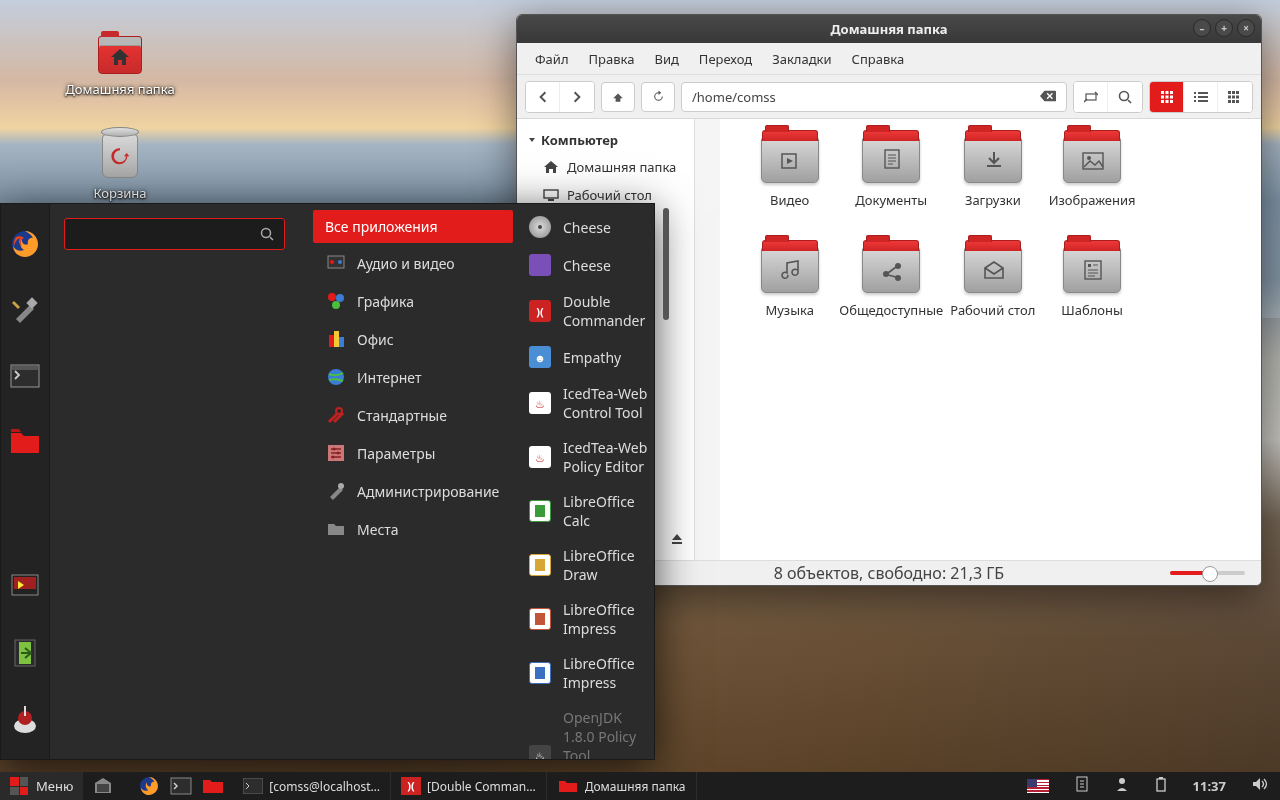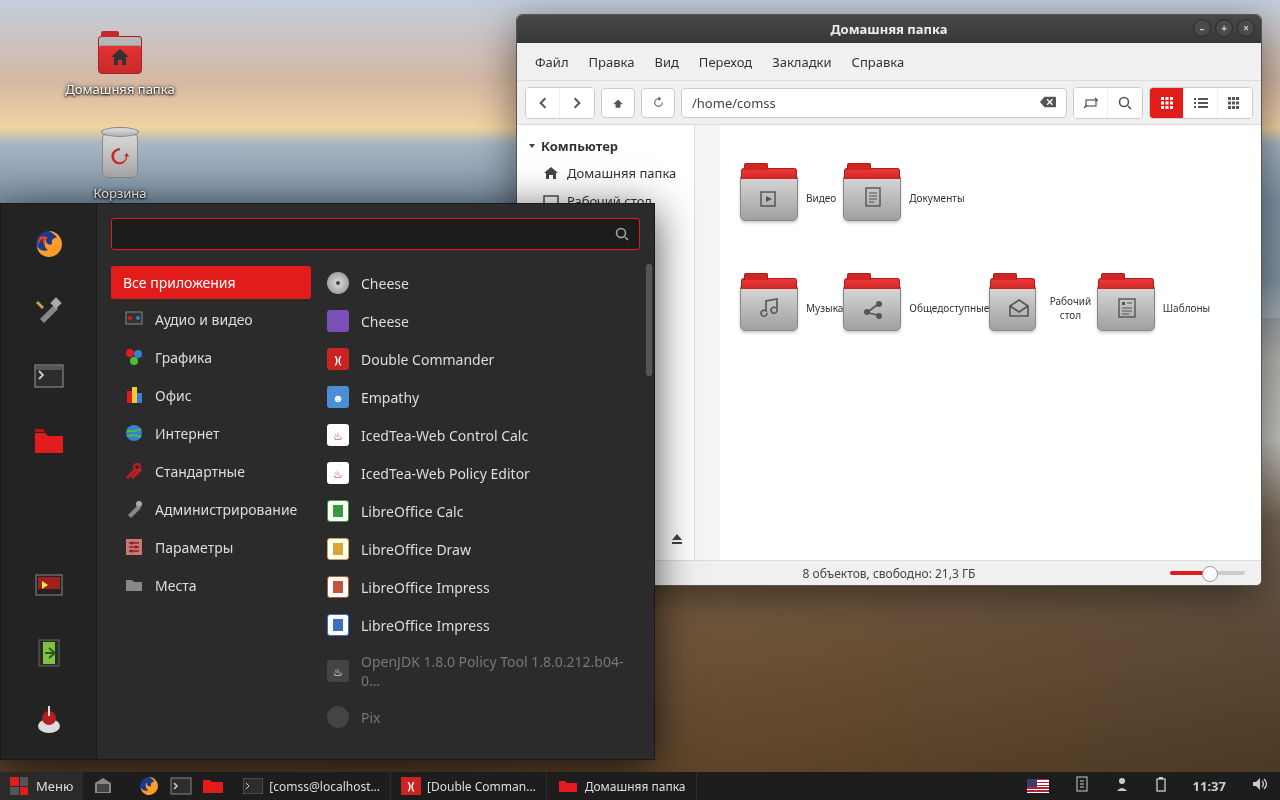--- a/index.html
+++ b/index.html
@@ -17,53 +17,53 @@
 .folder-home svg { position:absolute; top:10px; left:50%; transform:translateX(-50%); }
 .trash-icon { width:36px; height:44px; margin:0 auto 6px; background:linear-gradient(#d8d8d8,#a8a8a8); border-radius:4px 4px 6px 6px; position:relative; border:1px solid #888; }
 .trash-icon::before { content:""; position:absolute; top:-8px; left:-2px; right:-2px; height:8px; background:linear-gradient(#e0e0e0,#b0b0b0); border-radius:50%; border:1px solid #888; }
 .trash-icon svg { position:absolute; top:12px; left:50%; transform:translateX(-50%); }
 
 
 .nemo { position:absolute; left:516px; top:14px; width:746px; height:572px; background:#f5f5f5; border:1px solid #555; border-radius:6px; box-shadow:0 10px 40px rgba(0,0,0,.5); display:flex; flex-direction:column; overflow:hidden; }
 .nemo-title { height:28px; background:linear-gradient(#484848,#383838); color:#eee; font-size:13px; display:flex; align-items:center; justify-content:center; font-weight:bold; position:relative; }
 .win-btns { position:absolute; right:6px; top:4px; display:flex; gap:4px; }
 .win-btn { width:18px; height:18px; border-radius:50%; background:#4a4a4a; border:1px solid #2a2a2a; display:flex; align-items:center; justify-content:center; cursor:pointer; color:#ccc; font-size:10px; }
-.nemo-menu { height:38px; background:#f0f0f0; border-bottom:1px solid #ddd; display:flex; align-items:center; padding:0 8px; gap:0; font-size:13px; color:#333; }
+.nemo-menu { height:32px; background:#f0f0f0; border-bottom:1px solid #ddd; display:flex; align-items:center; padding:0 8px; gap:0; font-size:13px; color:#333; }
 .nemo-menu span { padding:4px 10px; cursor:pointer; }
 .nemo-toolbar { height:44px; background:#f0f0f0; border-bottom:1px solid #d8d8d8; display:flex; align-items:center; padding:0 8px; gap:6px; }
 .tb-grp { display:flex; border:1px solid #ccc; border-radius:4px; overflow:hidden; background:#fff; }
 .tb-btn { width:34px; height:30px; display:flex; align-items:center; justify-content:center; cursor:pointer; background:#fff; border-right:1px solid #eee; color:#555; }
 .tb-btn:last-child { border-right:none; }
 .tb-btn.single { border:1px solid #ccc; border-radius:4px; }
 .tb-btn.active { background:#e21b1b; color:#fff; }
 .path-box { flex:1; height:30px; border:1px solid #ccc; border-radius:4px; background:#fff; display:flex; align-items:center; padding:0 10px; font-size:13px; color:#444; }
 .path-box .clr { margin-left:auto; cursor:pointer; }
 .nemo-body { flex:1; display:flex; overflow:hidden;gap:25px; }
 .nemo-side { width:178px; background:#fff; border-right:1px solid #ddd; padding:8px 0; font-size:13px; color:#333; position:relative; }
 .side-hdr { padding:4px 10px; font-weight:bold; display:flex; align-items:center; gap:4px; }
 .side-item { padding:5px 10px 5px 26px; display:flex; align-items:center; gap:8px; cursor:pointer; }
 .side-item svg { flex-shrink:0; }
 .nemo-files { flex:1; background:#fff; padding:18px 20px; display:grid; grid-template-columns:repeat(5,1fr); grid-auto-rows:110px; gap:0; align-content:start; }
-.file-ico { display:flex; flex-direction:row; align-items:center; gap:8px; font-size:10px; color:#333; cursor:pointer; text-align:center; }
+.file-ico { display:flex; flex-direction:column; align-items:center; gap:8px; font-size:13px; color:#333; cursor:pointer; text-align:center; }
 .file-ico .folder { width:58px; height:46px; background:linear-gradient(#d8d8d8,#a0a0a0); border-radius:3px 3px 5px 5px; border:1px solid #888; position:relative; box-shadow:0 2px 3px rgba(0,0,0,.2); }
 .file-ico .folder::before { content:""; position:absolute; top:-8px; left:0; right:0; height:10px; background:linear-gradient(#ee3838,#cf2525); border-radius:3px 3px 0 0; border:1px solid #aa1e1e; border-bottom:none; }
 .file-ico .folder::after { content:""; position:absolute; top:-13px; left:3px; width:22px; height:6px; background:#cf2525; border-radius:2px 2px 0 0; border:1px solid #aa1e1e; border-bottom:none; }
 .file-ico svg { position:relative; z-index:2; }
-.nemo-status { height:25px; background:#f0f0f0; border-top:1px solid #ddd; font-size:12px; color:#444; display:flex; align-items:center; justify-content:center; padding:0 12px; position:relative; }
+.nemo-status { height:25px; background:#f0f0f0; border-top:1px solid #ddd; font-size:16px; color:#444; display:flex; align-items:center; justify-content:center; padding:0 12px; position:relative; }
 .zoom-sl { position:absolute; right:16px; width:75px; height:4px; background:#ccc; border-radius:2px; }
 .zoom-sl::before { content:""; position:absolute; left:0; width:35px; height:4px; background:#e21b1b; border-radius:2px; }
 .zoom-sl::after { content:""; position:absolute; left:32px; top:-5px; width:14px; height:14px; background:#fff; border:1px solid #999; border-radius:50%; }
 .eject { position:absolute; right:10px; bottom:10px; }
 
 
 .menu { position:absolute; left:0; top:203px; width:655px; height:557px; background:#2b2b2b; border:1px solid #1a1a1a; box-shadow:0 8px 40px rgba(0,0,0,.7); display:flex; }
 .menu-fav { width:96px; background:#232323; padding:20px 0; display:flex; flex-direction:column; align-items:center; gap:26px; border-right:1px solid #1a1a1a; }
 .menu-fav > div { width:48px; height:40px; display:flex; align-items:center; justify-content:center; cursor:pointer; }
 .fav-gap { flex:1; }
-.menu-main { flex:1; display:flex; flex-direction:column; }
+.menu-main { flex:1; display:flex; flex-direction:row; }
 .menu-search { margin:14px 14px 10px; height:32px; border:1px solid #e21b1b; border-radius:3px; background:#1c1c1c; display:flex; align-items:center; padding:0 10px; }
 .menu-search input { flex:1; background:transparent; border:none; outline:none; color:#ddd; font-size:13px; }
 .menu-cols { flex:1; display:flex; overflow:hidden; }
 .menu-cats { width:214px; padding:4px 0 4px 14px; }
 .cat-item { display:flex; align-items:center; gap:10px; padding:7px 12px; font-size:14px; color:#ddd; cursor:pointer; border-radius:2px; margin:2px 0; }
 .cat-item.active { background:#e21b1b; color:#fff; }
 .cat-ic { width:22px; height:22px; display:flex; align-items:center; justify-content:center; flex-shrink:0; }
 .menu-apps { flex:1; padding:4px 6px; overflow:hidden; position:relative; }
 .app-item { display:flex; align-items:center; gap:12px; padding:8px 10px; font-size:14px; color:#ddd; cursor:pointer; }
 .app-item.dim { color:#777; }
@@ -254,20 +254,39 @@
         </div>
       <div class="file-ico">
           <div class="folder">
             <svg width="20" height="24" viewBox="0 0 20 24" style="position:absolute;top:10px;left:19px">
               <rect x="3" y="2" width="14" height="18" fill="none" stroke="#555" stroke-width="1.4"></rect>
               <path d="M6 7 H14 M6 10 H14 M6 13 H14 M6 16 H11" stroke="#555"></path>
             </svg>
           </div>
           <span>Документы</span>
         </div>
+      <div class="file-ico">
+          <div class="folder">
+            <svg width="24" height="24" viewBox="0 0 24 24" style="position:absolute;top:10px;left:17px">
+              <path d="M12 4 V14 M7 10 L12 15 L17 10" stroke="#555" stroke-width="2" fill="none"></path>
+              <path d="M5 18 H19" stroke="#555" stroke-width="2"></path>
+            </svg>
+          </div>
+          <span>Загрузки</span>
+        </div>
+      <div class="file-ico">
+          <div class="folder">
+            <svg width="26" height="22" viewBox="0 0 26 22" style="position:absolute;top:12px;left:16px">
+              <rect x="3" y="3" width="20" height="16" fill="none" stroke="#555" stroke-width="1.4"></rect>
+              <circle cx="9" cy="8" r="2" fill="#555"></circle>
+              <path d="M4 17 L10 11 L15 15 L19 11 L23 17" fill="none" stroke="#555" stroke-width="1.4"></path>
+            </svg>
+          </div>
+          <span>Изображения</span>
+        </div>
       <div class="file-ico" style="grid-column:1">
           <div class="folder">
             <svg width="24" height="24" viewBox="0 0 24 24" style="position:absolute;top:10px;left:17px">
               <path d="M9 17 a3 3 0 1 1 -1 -2 V5 L19 3 V14 a3 3 0 1 1 -1 -2" fill="none" stroke="#555" stroke-width="1.6"></path>
             </svg>
           </div>
           <span>Музыка</span>
         </div>
       <div class="file-ico">
           <div class="folder">
@@ -419,40 +438,40 @@
                 <path d="M3 17 L12 8" stroke="#c02020" stroke-width="3"></path>
                 <circle cx="13" cy="6" r="3" fill="none" stroke="#c02020" stroke-width="2"></circle>
                 <path d="M8 17 L17 8" stroke="#c02020" stroke-width="3"></path>
               </svg>
             </div>
             <span>Стандартные</span>
           </div>
         <div class="cat-item">
             <div class="cat-ic">
               <svg width="20" height="20" viewBox="0 0 20 20">
-                <path d="M4 16 L14 6 L17 9 L7 19 Z" fill="#888"></path>
-                <circle cx="15" cy="5" r="3" fill="#aaa"></circle>
-              </svg>
-            </div>
-            <span>Администрирование</span>
-          </div>
-        <div class="cat-item">
-            <div class="cat-ic">
-              <svg width="20" height="20" viewBox="0 0 20 20">
                 <rect x="2" y="2" width="16" height="16" fill="#c77"></rect>
                 <path d="M5 6 H15 M5 10 H15 M5 14 H15" stroke="#822" stroke-width="1.5"></path>
                 <circle cx="8" cy="6" r="1.5" fill="#822"></circle>
                 <circle cx="12" cy="10" r="1.5" fill="#822"></circle>
                 <circle cx="7" cy="14" r="1.5" fill="#822"></circle>
               </svg>
             </div>
             <span>Параметры</span>
           </div>
         <div class="cat-item">
             <div class="cat-ic">
+              <svg width="20" height="20" viewBox="0 0 20 20">
+                <path d="M4 16 L14 6 L17 9 L7 19 Z" fill="#888"></path>
+                <circle cx="15" cy="5" r="3" fill="#aaa"></circle>
+              </svg>
+            </div>
+            <span>Администрирование</span>
+          </div>
+        <div class="cat-item">
+            <div class="cat-ic">
               <svg width="20" height="16" viewBox="0 0 20 16">
                 <path d="M2 3 H8 L10 5 H18 V14 H2 Z" fill="#888"></path>
               </svg>
             </div>
             <span>Места</span>
           </div>
       </div>
       <div class="menu-apps">
         <div class="apps-scroll"></div>
         <div class="app-item">
@@ -472,21 +491,21 @@
               <b>)(</b>
             </div>
             <span>Double Commander</span>
           </div>
         <div class="app-item">
             <div class="app-ic" style="background:#4a8fd6">☻</div>
             <span>Empathy</span>
           </div>
         <div class="app-item">
             <div class="app-ic" style="background:#fff;color:#c22">♨</div>
-            <span>IcedTea-Web Control Calc</span>
+            <span>IcedTea-Web Control Tool</span>
           </div>
         <div class="app-item">
             <div class="app-ic" style="background:#fff;color:#c22">♨</div>
             <span>IcedTea-Web Policy Editor</span>
           </div>
         <div class="app-item">
             <div class="app-ic" style="background:#fff;border:1px solid #3a9b3a">
               <svg width="12" height="14" viewBox="0 0 12 14">
                 <rect x="1" y="1" width="10" height="12" fill="#3a9b3a"></rect>
               </svg>

